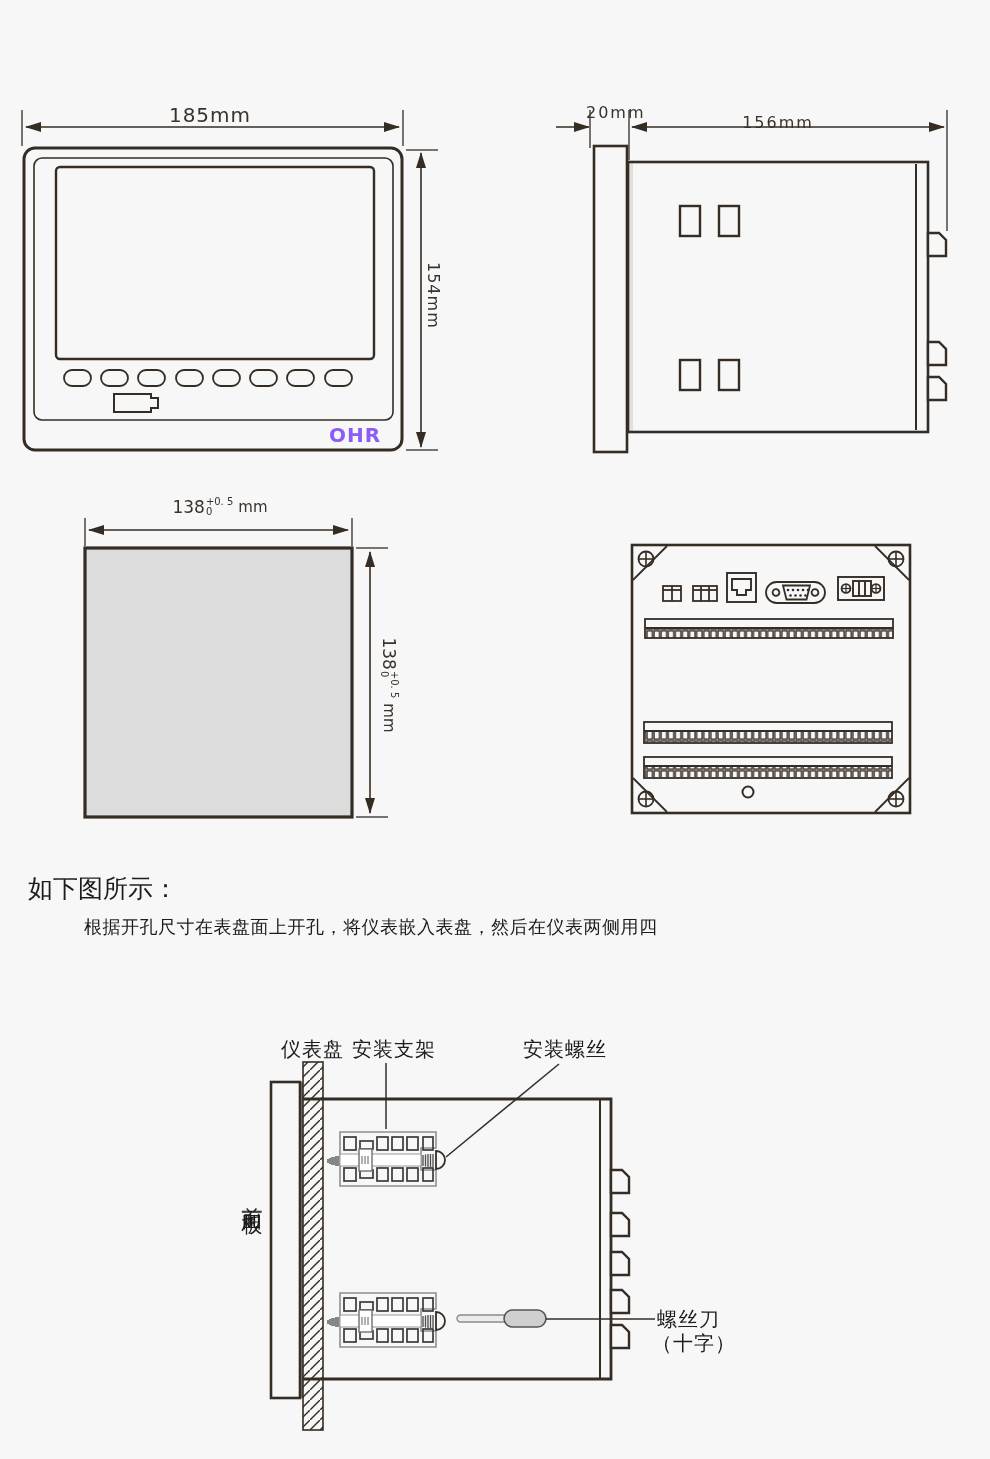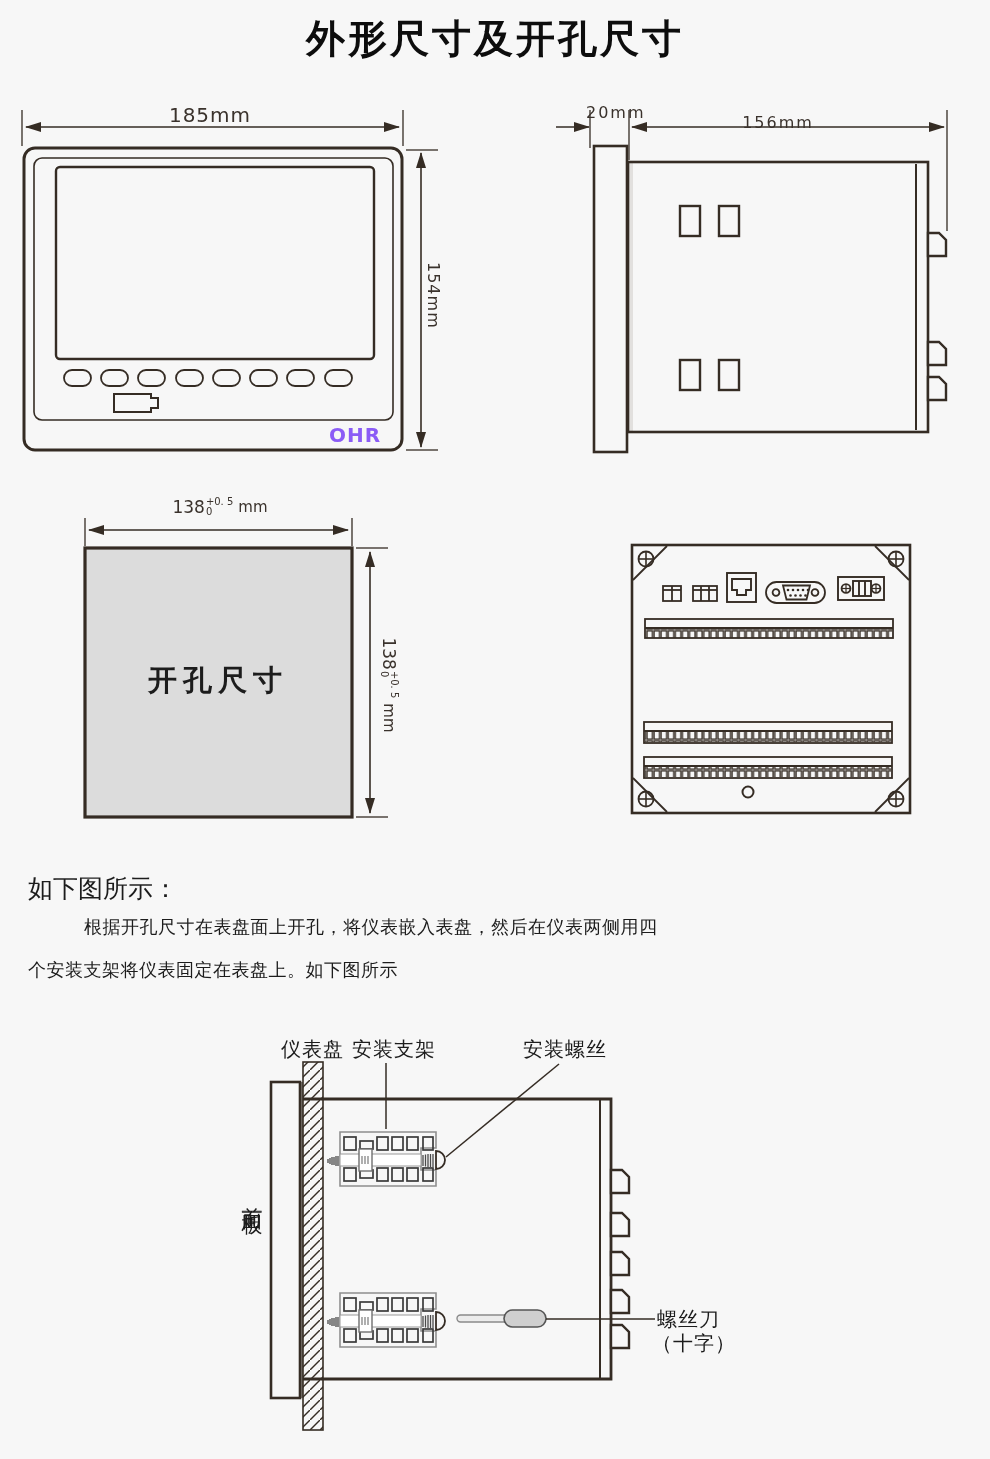--- a/index.html
+++ b/index.html
@@ -222,21 +222,20 @@
     <use href="#bracket" x="340" y="1132"></use>
     <use href="#bracket" x="340" y="1293"></use>
     <g>
       <rect x="457" y="1315" width="52" height="7" rx="3.5" fill="#ececec" stroke="#8a8a8a" stroke-width="1.4"></rect>
       <rect x="504" y="1310" width="42" height="17" rx="8.5" fill="#cfcfcf" stroke="#555555" stroke-width="1.6"></rect>
     </g>
     <line x1="546" y1="1319" x2="655" y2="1319" stroke-width="1.5"></line>
   </g>
 </svg>
 
-  <div class="abs title">外形尺寸及开孔尺寸</div>
 
   <div class="abs dimlabel center" style="left:160px;top:103px;width:100px;font-size:20px;">185mm</div>
   <div class="abs dimlabel rot90" style="left:443px;top:262px;">154mm</div>
   <div class="abs brand" style="left:329px;top:423px;">OHR</div>
 
   <div class="abs dimlabel center" style="left:586px;top:103px;width:48px;letter-spacing:2px;">20mm</div>
   <div class="abs dimlabel center" style="left:730px;top:113px;width:96px;letter-spacing:2px;">156mm</div>
 
   <div class="abs dim" style="left:150px;top:497px;width:140px;">
     <span>138</span>
@@ -247,25 +246,23 @@
     <span class="unit">mm</span>
   </div>
   <div class="abs dim rot90" style="left:399px;top:637px;width:96px;">
     <span>138</span>
     <span class="tol">
         <span>+0. 5</span>
         <span>0</span>
       </span>
     <span class="unit">mm</span>
   </div>
-  <div class="abs cjk-serif cutout-label" style="left:108px;top:661px;width:220px;text-align:center;">开孔尺寸</div>
 
   <div class="abs cjk-serif para-head" style="left:28px;top:872px;">如下图所示：</div>
   <div class="abs cjk-serif para-line" style="left:84px;top:915px;">根据开孔尺寸在表盘面上开孔，将仪表嵌入表盘，然后在仪表两侧用四</div>
-  <div class="abs cjk-serif para-line" style="left:28px;top:958px;">个安装支架将仪表固定在表盘上。如下图所示</div>
 
   <div class="abs cjk-serif fig-label" style="left:281px;top:1036px;">仪表盘</div>
   <div class="abs cjk-serif fig-label" style="left:352px;top:1036px;">安装支架</div>
   <div class="abs cjk-serif fig-label" style="left:523px;top:1036px;">安装螺丝</div>
   <div class="abs cjk-serif vert-label" style="left:238px;top:1190px;">前面板</div>
   <div class="abs cjk-serif fig-label" style="left:657px;top:1306px;">螺丝刀</div>
   <div class="abs cjk-serif fig-label" style="left:652px;top:1330px;">（十字）</div>
 </div>
 
 </body></html>

